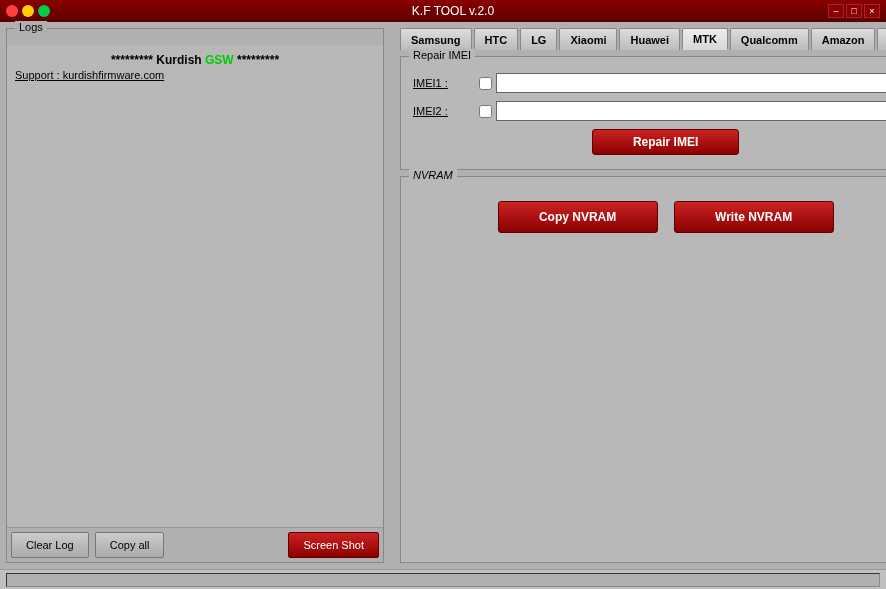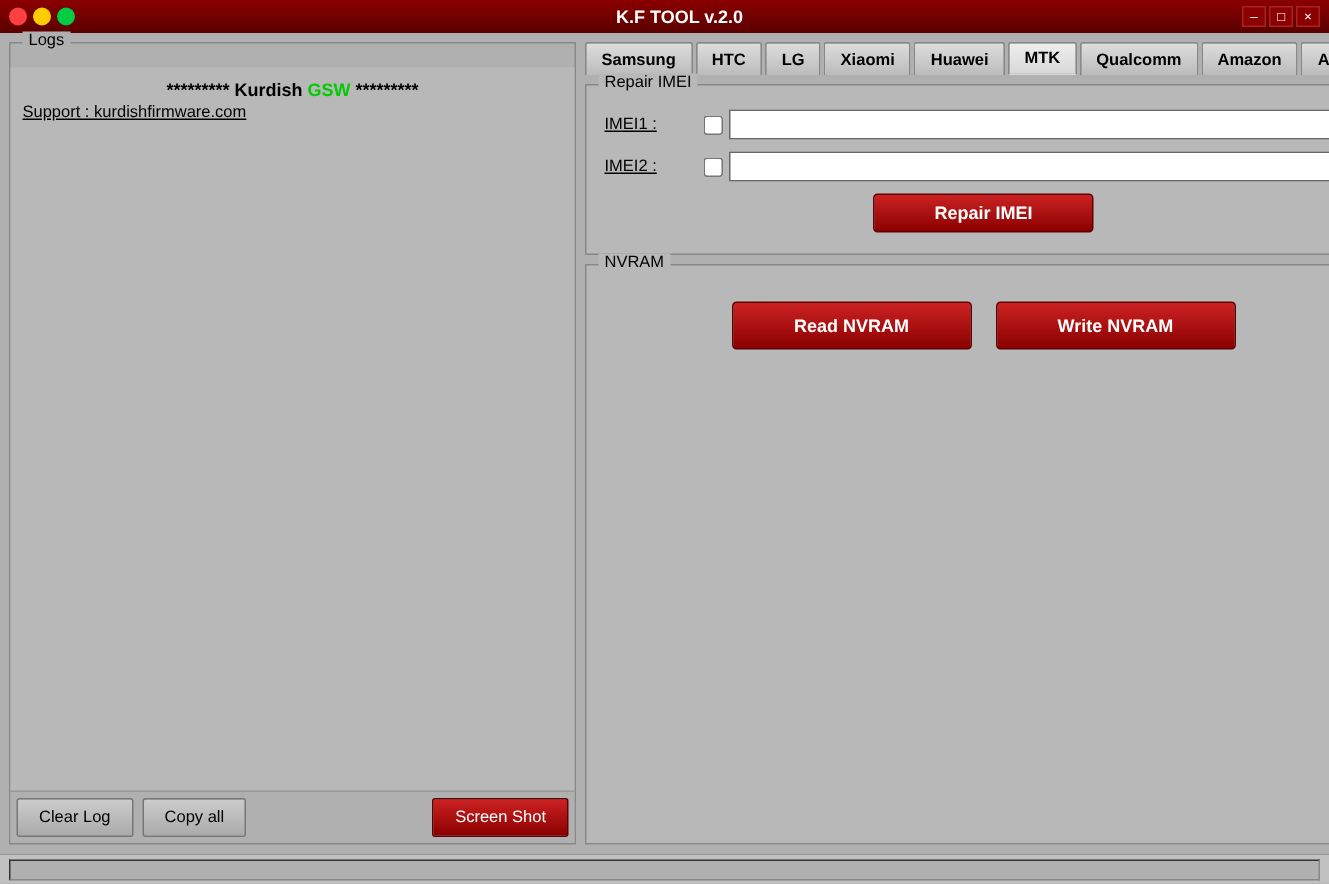--- a/index.html
+++ b/index.html
@@ -34,21 +34,21 @@
       display: inline-block;
     }
     .dot-red { background: #ff4040; }
     .dot-yellow { background: #ffcc00; }
     .dot-green { background: #00cc44; }
     .title-bar-title {
       position: absolute;
       left: 50%;
       transform: translateX(-50%);
       color: white;
-      font-weight: bold;
+      font-weight: normal;
       font-size: 12px;
       padding-left: 20px;
     }
     .title-bar-controls {
       display: flex;
       gap: 2px;
     }
     .title-bar-btn {
       background: #8b0000;
       border: 1px solid #aa2222;
@@ -61,21 +61,21 @@
       align-items: center;
       justify-content: center;
     }
 
     
     .main-container {
       background: #b0b0b0;
       height: calc(589px - 22px - 20px);
       display: flex;
       padding: 6px;
-      gap: 6px;
+      gap: 16px;
     }
     .logs-label {
       position: absolute;
       top: -8px;
       left: 8px;
       background: #b0b0b0;
       padding: 0 4px;
       font-size: 11px;
       color: #000;
     }
@@ -219,20 +219,21 @@
       position: relative;
       flex: 1;
     }
     .nvram-label {
       position: absolute;
       top: -8px;
       left: 8px;
       background: #b8b8b8;
       padding: 0 4px;
       font-size: 11px;
+      font-style: italic;
     }
     .nvram-buttons {
       display: flex;
       gap: 16px;
       justify-content: center;
       margin-top: 8px;
     }
     .nvram-btn {
       background: linear-gradient(to bottom, #cc2222, #8b0000);
       border: 1px solid #600000;
@@ -333,21 +334,21 @@
           <span class="imei-label">IMEI2 :</span>
           <input type="checkbox" class="imei-checkbox" style="">
           <input type="text" class="imei-input" style="">
         </div>
         <button class="repair-imei-btn">Repair IMEI</button>
       </div>
 
       <div class="nvram-section">
         <span class="nvram-label">NVRAM</span>
         <div class="nvram-buttons">
-          <button class="nvram-btn">Read NVRAM</button>
+          <button class="nvram-btn">Copy NVRAM</button>
           <button class="nvram-btn">Write NVRAM</button>
         </div>
       </div>
 
     </div>
   </div>
 
   <div class="status-bar">
     <div class="status-inner"></div>
   </div>

